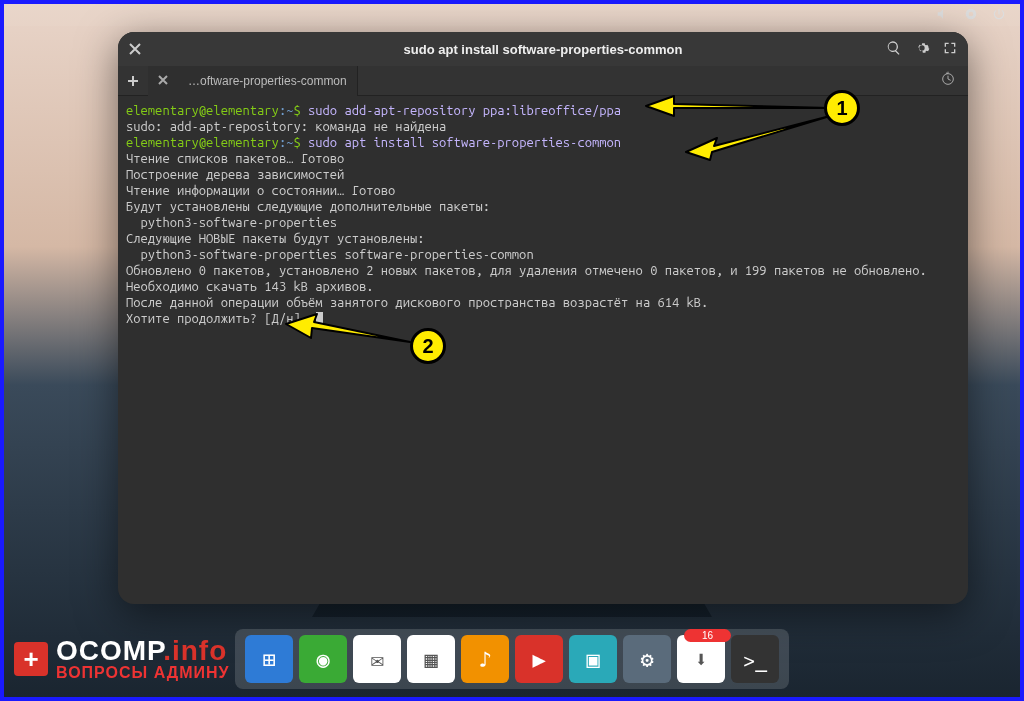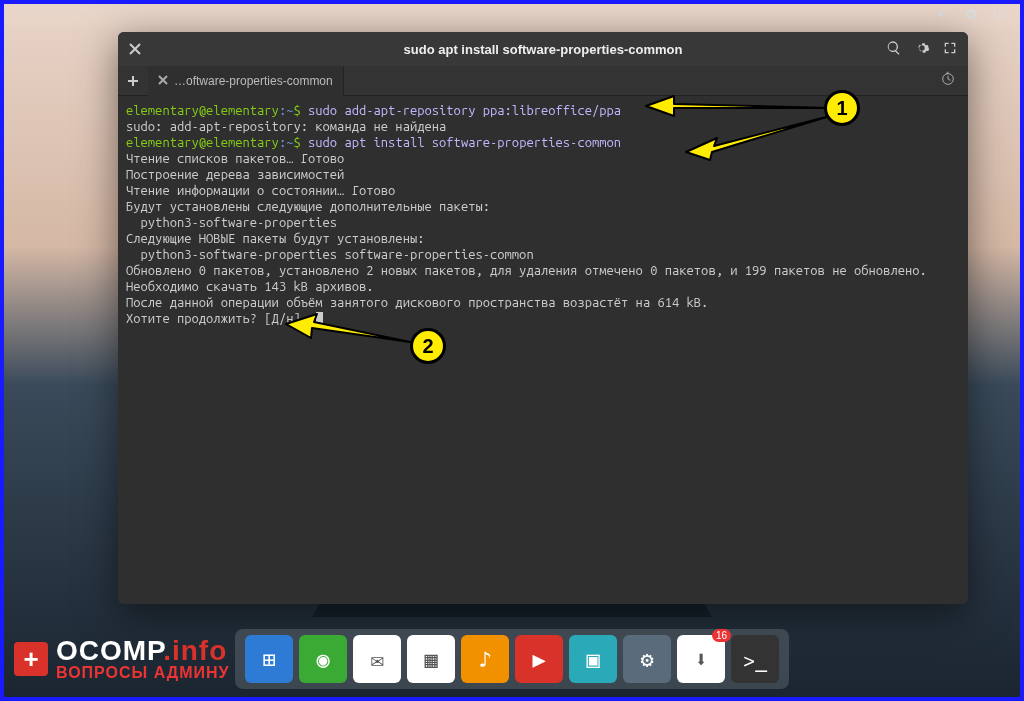--- a/index.html
+++ b/index.html
@@ -3,31 +3,31 @@
 <meta charset="utf-8">
 <style>
   * { margin: 0; padding: 0; box-sizing: border-box; }
   html, body { width: 1024px; height: 701px; overflow: hidden; font-family: "Ubuntu Mono","DejaVu Sans Mono",monospace; }
   .frame { width:1024px; height:701px; border:4px solid #1a1aff; position:relative; background:linear-gradient(to bottom,#e8d4c8 0%,#d5b8a5 35%,#3a4a5a 55%,#1a2530 100%); }
   
   .pier { position:absolute; left:50%; bottom:80px; width:500px; height:260px; transform:translateX(-50%); background:linear-gradient(#0b161f,#0b161f); clip-path:polygon(10% 100%,40% 0,60% 0,90% 100%); opacity:.6;}
   .topbar { position:absolute; top:0; left:0; right:0; height:22px; background:rgba(255,255,255,.05); display:flex; align-items:center; justify-content:flex-end; gap:14px; padding:0 14px; color:#ddd; font-size:13px;}
   .topbar svg{width:14px;height:14px;fill:#ddd}
   
-  .termwin { position:absolute; top:28px; left:114px; width:850px; height:572px; background:#2f2f2f; border-radius:6px; box-shadow:0 10px 40px rgba(0,0,0,.5); display:flex; flex-direction:column; overflow:hidden;}
+  .termwin { position:absolute; top:28px; left:114px; width:850px; height:572px; background:#2f2f2f; border-radius:16px; box-shadow:0 10px 40px rgba(0,0,0,.5); display:flex; flex-direction:column; overflow:hidden;}
   .titlebar{height:34px;background:#383838;display:flex;align-items:center;color:#ddd;font-family:sans-serif;font-size:13px;position:relative;}
   .tb-close{width:34px;height:34px;display:flex;align-items:center;justify-content:center;cursor:pointer}
   .tb-close svg{width:12px;height:12px;stroke:#ccc;stroke-width:2}
   .tb-title{position:absolute;left:50%;transform:translateX(-50%);font-weight:bold;color:#eee}
   .tb-right{margin-left:auto;display:flex;gap:12px;padding-right:10px}
   .tb-right svg{width:16px;height:16px;fill:#ccc;cursor:pointer}
   .tabbar{height:30px;background:#333;display:flex;align-items:center;color:#bbb;font-family:sans-serif;font-size:12px;border-bottom:1px solid #222;position:relative}
   .tabbar .newtab{width:30px;height:30px;display:flex;align-items:center;justify-content:center;cursor:pointer}
   .tabbar .newtab svg{width:12px;height:12px;stroke:#ccc;stroke-width:2}
-  .tab{display:flex;align-items:center;gap:6px;padding:0 10px;height:30px;background:#2f2f2f;border-right:1px solid #222}
+  .tab{display:flex;align-items:center;gap:20px;padding:0 10px;height:30px;background:#2f2f2f;border-right:1px solid #222}
   .tab .tclose svg{width:10px;height:10px;stroke:#aaa;stroke-width:2}
   .tabbar .history{margin-left:auto;padding-right:12px;cursor:pointer}
   .tabbar .history svg{width:16px;height:16px;fill:none;stroke:#aaa;stroke-width:1.5}
   .termbody{flex:1;padding:6px 8px;color:#ccc;font-size:13px;line-height:16px;white-space:pre;overflow:hidden;position:relative}
   .prompt{color:#84cc16}
   .path{color:#729fcf}
   .cmdtext{color:#c4b5fd}
   .cursor{display:inline-block;width:7px;height:13px;background:#ccc;vertical-align:text-bottom;margin-left:1px}
   
   .callout{position:absolute;width:36px;height:36px;border-radius:50%;background:#ffec00;border:3px solid #000;display:flex;align-items:center;justify-content:center;font-family:Arial,sans-serif;font-weight:bold;font-size:20px;color:#000;z-index:30}
@@ -37,21 +37,21 @@
   .dock{position:absolute;bottom:8px;left:50%;transform:translateX(-50%);height:60px;display:flex;gap:6px;align-items:center;padding:4px 10px;background:rgba(255,255,255,.15);border-radius:8px;}
   .dicon{width:48px;height:48px;border-radius:6px;display:flex;align-items:center;justify-content:center;font-size:22px;color:#fff;position:relative;cursor:pointer}
   .dicon.blue{background:#2e7bd6}
   .dicon.green{background:#3aaa35}
   .dicon.white{background:#fff;color:#555}
   .dicon.dark{background:#333}
   .dicon.orange{background:#f29100}
   .dicon.red{background:#d9322a}
   .dicon.teal{background:#2aa9b8}
   .dicon.slate{background:#5a6b7b}
-  .dicon .badge{position:absolute;top:-6px;right:-6px;background:#e33;color:#fff;font-size:10px;border-radius:8px;padding:1px 4px;font-family:sans-serif}
+  .dicon .badge{position:absolute;top:-6px;right:-6px;background:#e33;color:#fff;font-size:10px;border-radius:8px;padding:1px 18px;font-family:sans-serif}
   
   .logo{position:absolute;left:10px;bottom:16px;display:flex;align-items:center;gap:8px;font-family:Arial,sans-serif;color:#fff;z-index:40}
   .logo .plus{width:34px;height:34px;background:#d9322a;border-radius:4px;display:flex;align-items:center;justify-content:center;color:#fff;font-weight:bold;font-size:26px}
   .logo .txt{display:flex;flex-direction:column;line-height:1}
   .logo .main{font-size:28px;font-weight:bold;letter-spacing:1px}
   .logo .main .info{color:#d9322a}
   .logo .sub{font-size:16px;letter-spacing:1px;color:#e33;font-weight:bold}
 </style>
 </head>
 <body>

